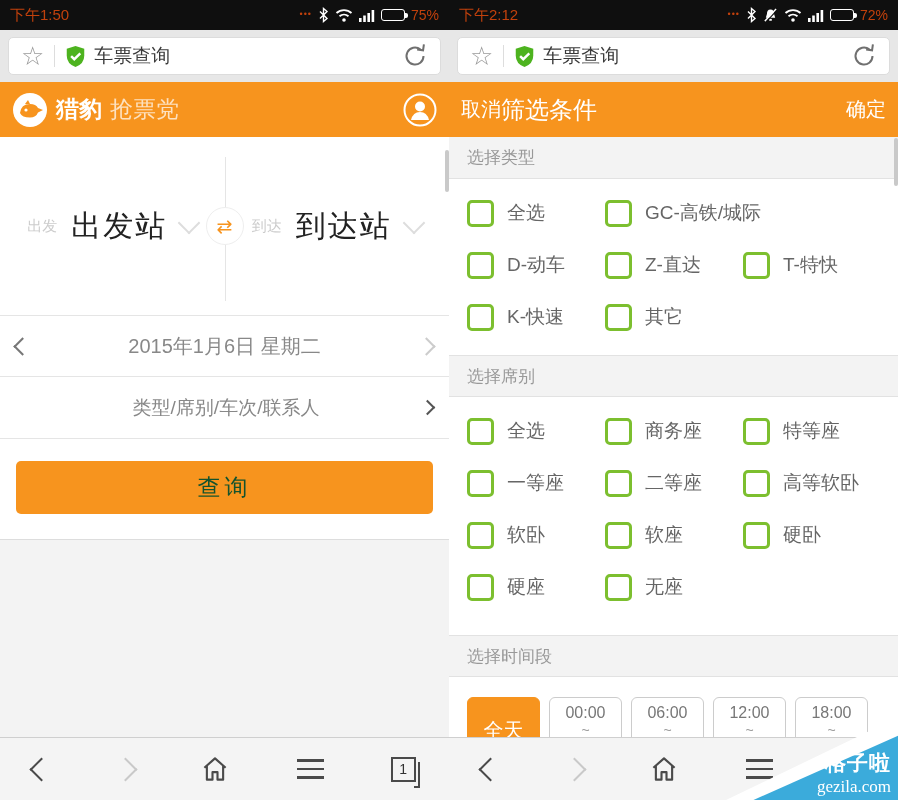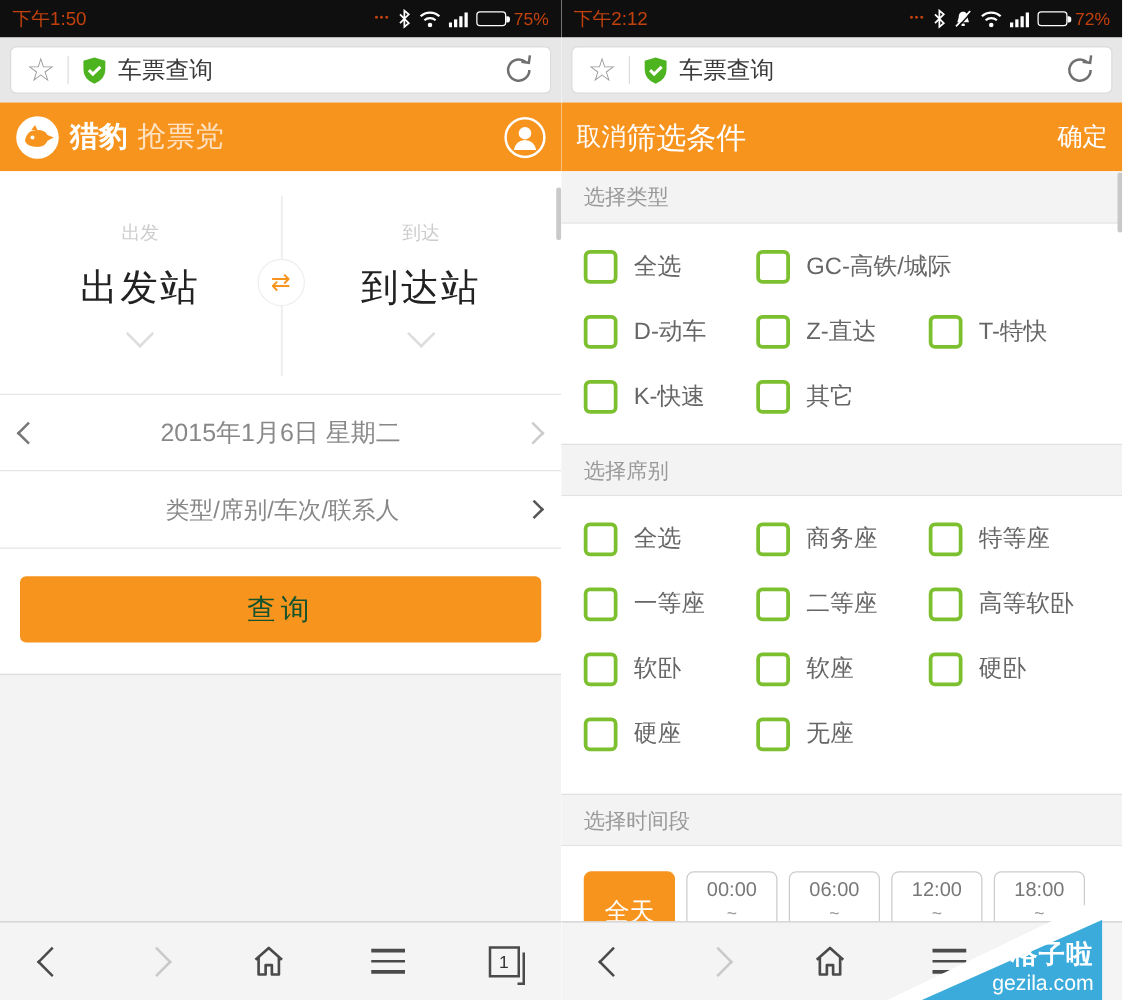--- a/index.html
+++ b/index.html
@@ -34,21 +34,21 @@
   .brand { display:flex; align-items:center; gap:8px; }
   .brand-bold { font-size:23px; font-weight:bold; }
   .brand-light { font-size:23px; color:rgba(255,255,255,0.72); }
   .hdr-left { font-size:20px; }
   .hdr-title { font-size:24px; flex:1; text-align:left; }
   .hdr-right { font-size:20px; }
 
   
   .card { background:#fff; }
   .stations { position:relative; height:178px; }
-  .st-col { position:absolute; top:0; width:50%; height:100%; display:flex; flex-direction:column;
+  .st-col { position:absolute; top:0; width:50%; height:100%; display:flex; flex-direction:row;
             align-items:center; justify-content:center; gap:14px; }
   .st-col.from { left:0; } .st-col.to { right:0; }
   .st-label { font-size:15px; color:#ccc; }
   .st-name { font-size:30px; color:#222; letter-spacing:2px; }
   .st-divline { position:absolute; left:50%; top:20px; bottom:14px; width:1px; background:#e5e5e5; }
   .swapbtn { position:absolute; left:50%; top:50%; transform:translate(-50%,-50%); width:38px; height:38px;
              border-radius:50%; background:#fff; border:1px solid #eee; color:#f7941e; font-size:19px;
              display:flex; align-items:center; justify-content:center; }
   .chev { display:inline-block; border-style:solid; border-width:2px 0 0 2px; border-color:#444; }
   .chev.down { width:16px; height:16px; transform:rotate(225deg); border-color:#ddd; margin-top:-6px; }
@@ -87,21 +87,21 @@
   .nav-chev.fwd  { transform:rotate(135deg); border-color:#c9c9c9; }
   .menu-icon { display:flex; flex-direction:column; gap:6px; }
   .menu-icon span { display:block; width:27px; height:2.5px; background:#4a4a4a; }
   .tabs-icon { position:relative; width:25px; height:25px; border:2px solid #4a4a4a; background:#f4f4f4;
                display:flex; align-items:center; justify-content:center; font-size:14px; color:#333; }
   .tabs-icon::after { content:""; position:absolute; right:-6px; top:3px; width:4px; height:24px; border-right:2px solid #4a4a4a; border-bottom:2px solid #4a4a4a; }
 
   .scrollbar { position:absolute; right:0; width:4px; background:#c9c9c9; border-radius:2px; z-index:4; }
 
   
-  #watermark { position:absolute; right:16px; bottom:0; width:172px; height:88px; z-index:9; }
+  #watermark { position:absolute; right:0; bottom:0; width:172px; height:88px; z-index:9;font-family:Liberation Serif, serif; }
   .wm-white { position:absolute; inset:0; background:#fff;
               clip-path:polygon(0% 100%, 100% 6%, 100% 42%, 16% 100%); }
   .wm-blue { position:absolute; inset:0; background:#3babdb;
              clip-path:polygon(16% 100%, 100% 27%, 100% 100%); }
   .wm-text { position:absolute; right:7px; bottom:3px; text-align:right; color:#fff; z-index:2; }
   .wm-name { font-size:21px; font-weight:bold; letter-spacing:1px; }
   .wm-url { font-size:17px; }
 </style>
 </head>
 <body>

